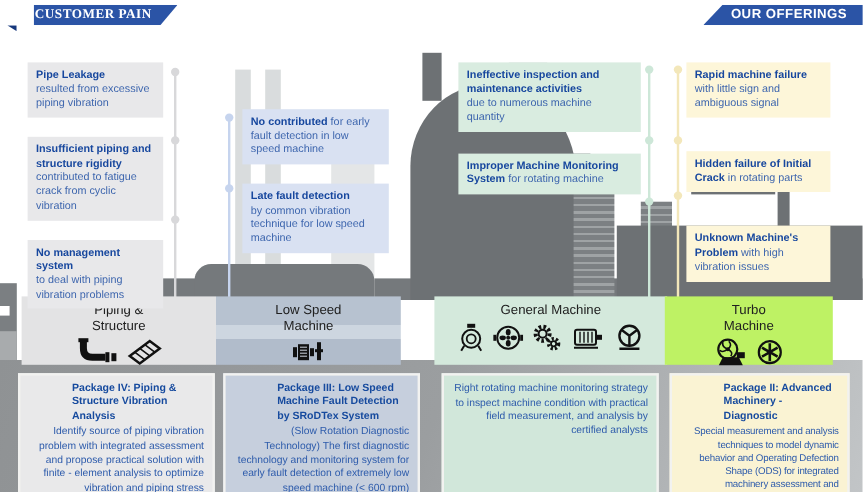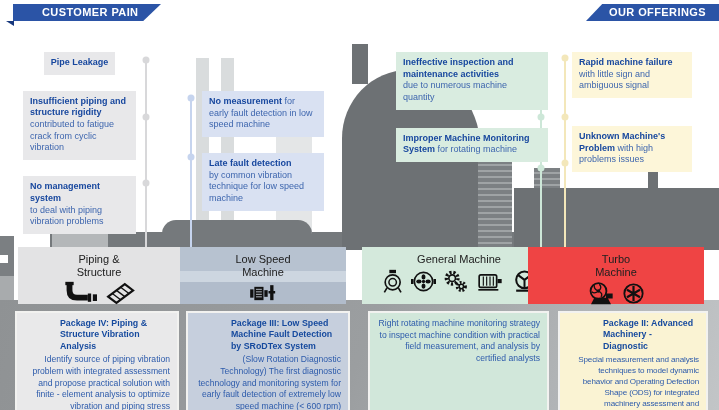--- a/index.html
+++ b/index.html
@@ -3,22 +3,22 @@
 <meta charset="utf-8">
 <style>
   html,body{margin:0;padding:0;background:#ffffff;}
   .stage{position:relative;width:719px;height:410px;overflow:hidden;background:#ffffff;
          font-family:"Liberation Sans",sans-serif;}
   .abs{position:absolute;}
 
   
   .banner{position:absolute;top:4px;height:17px;background:#2b54a6;color:#ffffff;
           font-weight:bold;font-size:11px;line-height:17px;letter-spacing:.4px;z-index:6;}
-  .banner-left{left:13px;width:119px;padding-left:29px;
-               clip-path:polygon(0 0,100% 0,88% 100%,0 100%);}
+  .banner-left{left:28px;width:119px;padding-left:1px;
+               clip-path:polygon(0 0,100% 0,88% 100%,0 100%);font-family:Liberation Serif, serif;}
   .banner-fold{position:absolute;left:6px;top:21px;width:8px;height:5px;background:#17387c;
                clip-path:polygon(0 0,100% 0,100% 100%);z-index:6;}
   .banner-right{left:586px;width:127px;text-align:center;padding-left:8px;
                 clip-path:polygon(12% 0,100% 0,100% 100%,0 100%);}
 
   
   .bg{z-index:1;}
   .floor{left:0;top:300px;width:719px;height:110px;
          background:linear-gradient(110deg,#8f9294 0%,#9b9ea0 50%,#c2c5c7 100%);}
   .topbar{left:50px;top:232px;width:669px;height:18px;background:#75797c;}
@@ -51,37 +51,37 @@
   .c-green{background:#cde7d8;} .c-yellow{background:#f3e7ba;}
 
   
   .pain-col{position:absolute;display:flex;flex-direction:column;z-index:3;}
   .pain-box{padding:5px 7px 6px 7px;font-size:9px;line-height:1.3;color:#3e66ae;}
   .pain-box b{color:#17479e;}
   .col-gray  {left:23px;top:52px;width:113px;row-gap:16px;align-items:center;}
   .col-gray   .pain-box{background:#e8e8ea;}
   .col-steel {left:202px;top:91px;width:122px;row-gap:16px;}
   .col-steel  .pain-box{background:#d9e1f2;}
-  .col-green {left:396px;top:52px;width:152px;row-gap:18px;}
+  .col-green {left:382px;top:52px;width:152px;row-gap:18px;}
   .col-green  .pain-box{background:#d9ece0;}
   .col-yellow{left:572px;top:52px;width:120px;row-gap:28px;}
   .col-yellow .pain-box{background:#fdf6d9;}
 
   
   .band-cell{position:absolute;top:247px;height:57px;z-index:2;text-align:center;}
   .cat-label{font-size:11px;font-weight:normal;color:#202020;line-height:1.15;
              margin-top:6px;white-space:pre-line;}
   .cat-icons{display:flex;justify-content:center;align-items:flex-end;gap:7px;margin-top:3px;}
   .cat-icons .icon{display:inline-flex;}
   .cat-icons svg{height:25px;width:auto;display:block;}
   .cell-gray  {left:18px; width:162px;background:#e3e3e4;}
-  .cell-steel {left:180px;width:166px;
+  .cell-steel {left:180px;width:154px;
                background:linear-gradient(180deg,#b7c2d0 0%,#b7c2d0 42%,#cdd6e0 42%,#cdd6e0 62%,#b1bccb 62%,#b1bccb 100%);}
   .cell-green {left:362px;width:194px;background:#d4e9dc;}
-  .cell-yellow{left:528px;width:176px;background:#ef4444;}
+  .cell-yellow{left:554px;width:140px;background:#bef264;}
 
   
   .pkg{position:absolute;top:311px;height:93px;z-index:3;padding:5px 7px;
        border:2px solid #f2f2f0;overflow:hidden;}
   .pkg-title{font-size:8.8px;font-weight:bold;color:#164a9e;line-height:1.3;margin-bottom:2px;margin-left:36px;}
   .pkg-body{font-size:8.6px;color:#2d5bab;line-height:1.36;text-align:right;}
   .pkg-gray  {left:15px; width:146px;background:#e9e9ea;}
   .pkg-steel {left:186px;width:146px;background:#c6cfdd;}
   .pkg-green {left:368px;width:163px;background:#d1e7da;}
   .pkg-yellow{left:558px;width:132px;background:#faf3d3;}
@@ -127,35 +127,36 @@
   <div class="cdot c-blue" style="left:191px;top:98px;"></div>
   <div class="cdot c-blue" style="left:191px;top:157px;"></div>
   <div class="cdot c-green" style="left:541px;top:58px;"></div>
   <div class="cdot c-green" style="left:541px;top:117px;"></div>
   <div class="cdot c-green" style="left:541px;top:168px;"></div>
   <div class="cdot c-yellow" style="left:565px;top:58px;"></div>
   <div class="cdot c-yellow" style="left:565px;top:117px;"></div>
   <div class="cdot c-yellow" style="left:565px;top:163px;"></div>
 
   <div class="pain-col col-gray">
-      <div class="pain-box"><b>Pipe Leakage</b><br></div>
+      <div class="pain-box"><b>Pipe Leakage</b><br><span>resulted from excessive piping vibration</span></div>
       <div class="pain-box"><b>Insufficient piping and structure rigidity</b><br><span>contributed to fatigue crack from cyclic vibration</span></div>
       <div class="pain-box"><b>No management system</b><br><span>to deal with piping vibration problems</span></div>
     </div>
   <div class="pain-col col-steel">
-      <div class="pain-box"><b>No measurement</b> <span>for early fault detection in low speed machine</span></div>
+      <div class="pain-box"><b>No contributed</b> <span>for early fault detection in low speed machine</span></div>
       <div class="pain-box"><b>Late fault detection</b><br><span>by common vibration technique for low speed machine</span></div>
     </div>
   <div class="pain-col col-green">
       <div class="pain-box"><b>Ineffective inspection and maintenance activities</b><br><span>due to numerous machine quantity</span></div>
       <div class="pain-box"><b>Improper Machine Monitoring System</b> <span>for rotating machine</span></div>
     </div>
   <div class="pain-col col-yellow">
       <div class="pain-box"><b>Rapid machine failure</b><br><span>with little sign and ambiguous signal</span></div>
-      <div class="pain-box"><b>Unknown Machine's Problem</b> <span>with high problems issues</span></div>
+      <div class="pain-box"><b>Hidden failure of Initial Crack</b> <span>in rotating parts</span></div>
+      <div class="pain-box"><b>Unknown Machine's Problem</b> <span>with high vibration issues</span></div>
     </div>
 
   <div class="band-cell cell-gray">
     <div class="cat-label">Piping &amp;
 Structure</div>
     <div class="cat-icons">
         <span class="icon">
           <svg viewBox="0 0 44 30">
             <path d="M9 4 v7 q0 9 9 9 h13" fill="none" stroke="#111" stroke-width="7"></path>
             <rect x="4" y="1" width="10" height="4" fill="#111"></rect>

